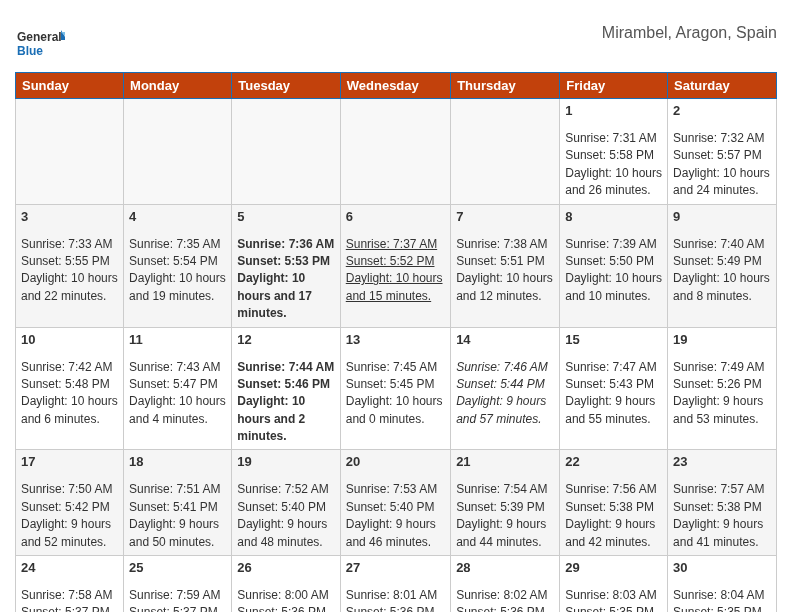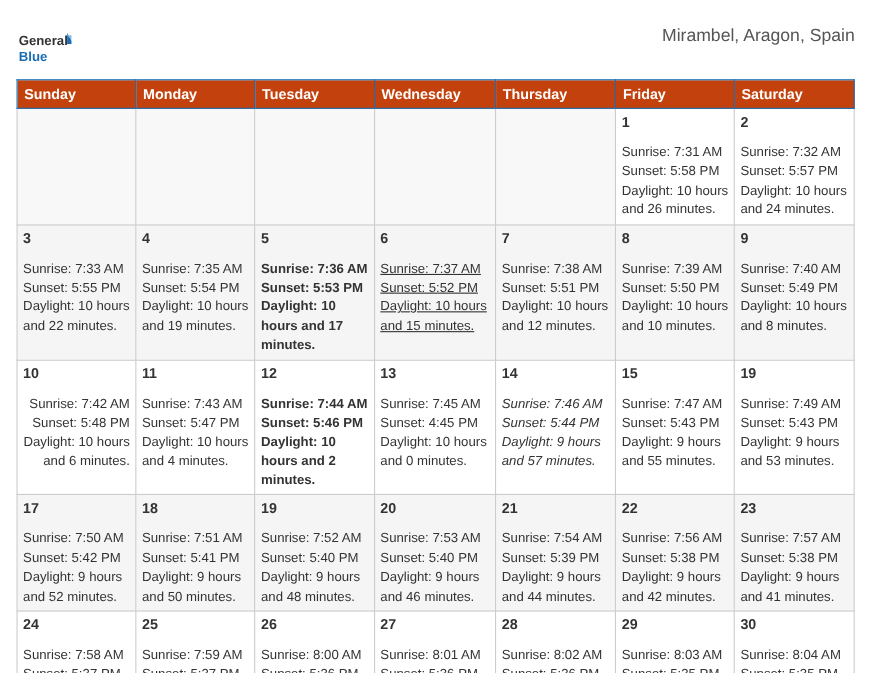--- a/index.html
+++ b/index.html
@@ -166,58 +166,58 @@
           <td>
             <span class="day-num">9</span>
             <div class="day-info" style="white-space: pre-line;">Sunrise: 7:40 AM
 Sunset: 5:49 PM
 Daylight: 10 hours and 8 minutes.</div>
           </td>
         </tr>
         <tr>
           <td>
             <span class="day-num">10</span>
-            <div class="day-info" style="white-space: pre-line; text-align: right;">Sunrise: 7:42 AM
+            <div class="day-info" style="white-space: pre-line;">Sunrise: 7:42 AM
 Sunset: 5:48 PM
 Daylight: 10 hours and 6 minutes.</div>
           </td>
           <td>
             <span class="day-num">11</span>
             <div class="day-info" style="white-space: pre-line;">Sunrise: 7:43 AM
 Sunset: 5:47 PM
 Daylight: 10 hours and 4 minutes.</div>
           </td>
           <td>
             <span class="day-num">12</span>
             <div class="day-info" style="white-space: pre-line; font-weight: bold;">Sunrise: 7:44 AM
 Sunset: 5:46 PM
 Daylight: 10 hours and 2 minutes.</div>
           </td>
           <td>
             <span class="day-num">13</span>
             <div class="day-info" style="white-space: pre-line;">Sunrise: 7:45 AM
-Sunset: 4:45 PM
+Sunset: 5:45 PM
 Daylight: 10 hours and 0 minutes.</div>
           </td>
           <td>
             <span class="day-num">14</span>
             <div class="day-info" style="white-space: pre-line; font-style: italic;">Sunrise: 7:46 AM
 Sunset: 5:44 PM
 Daylight: 9 hours and 57 minutes.</div>
           </td>
           <td>
             <span class="day-num">15</span>
             <div class="day-info" style="white-space: pre-line;">Sunrise: 7:47 AM
 Sunset: 5:43 PM
 Daylight: 9 hours and 55 minutes.</div>
           </td>
           <td>
             <span class="day-num">19</span>
             <div class="day-info" style="white-space: pre-line;">Sunrise: 7:49 AM
-Sunset: 5:43 PM
+Sunset: 5:26 PM
 Daylight: 9 hours and 53 minutes.</div>
           </td>
         </tr>
         <tr class="row-even">
           <td>
             <span class="day-num">17</span>
             <div class="day-info" style="white-space: pre-line;">Sunrise: 7:50 AM
 Sunset: 5:42 PM
 Daylight: 9 hours and 52 minutes.</div>
           </td>

